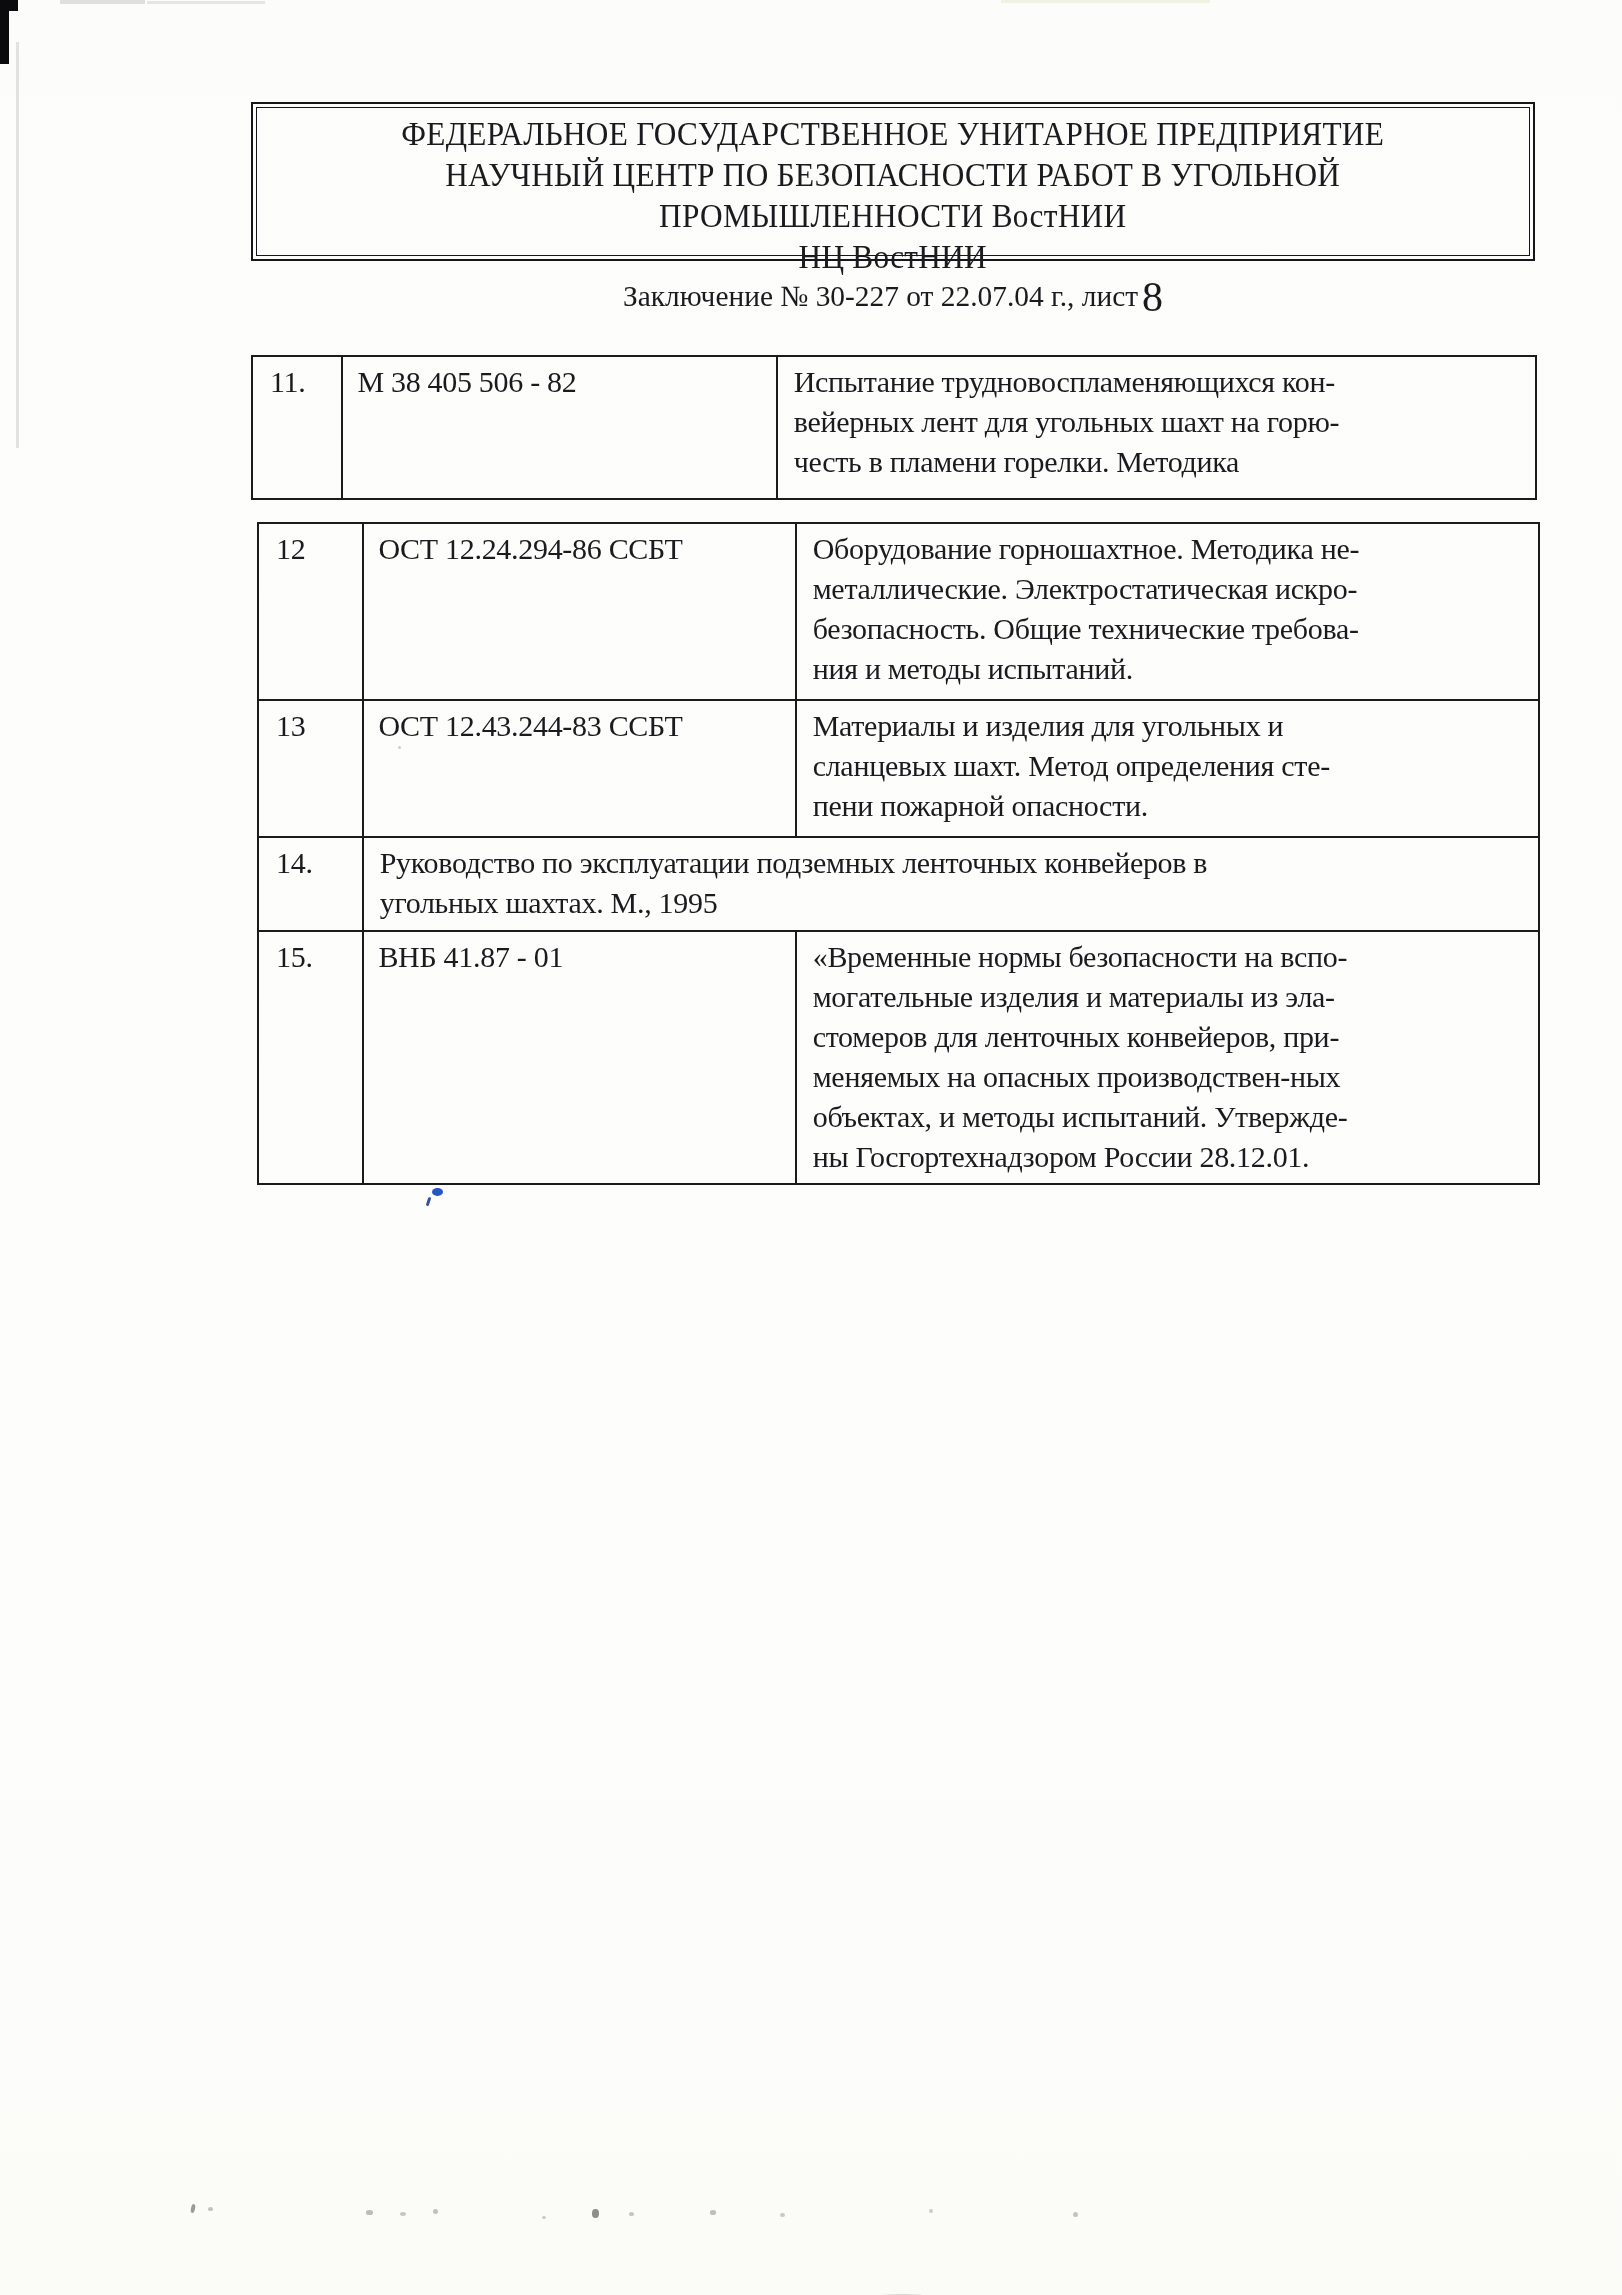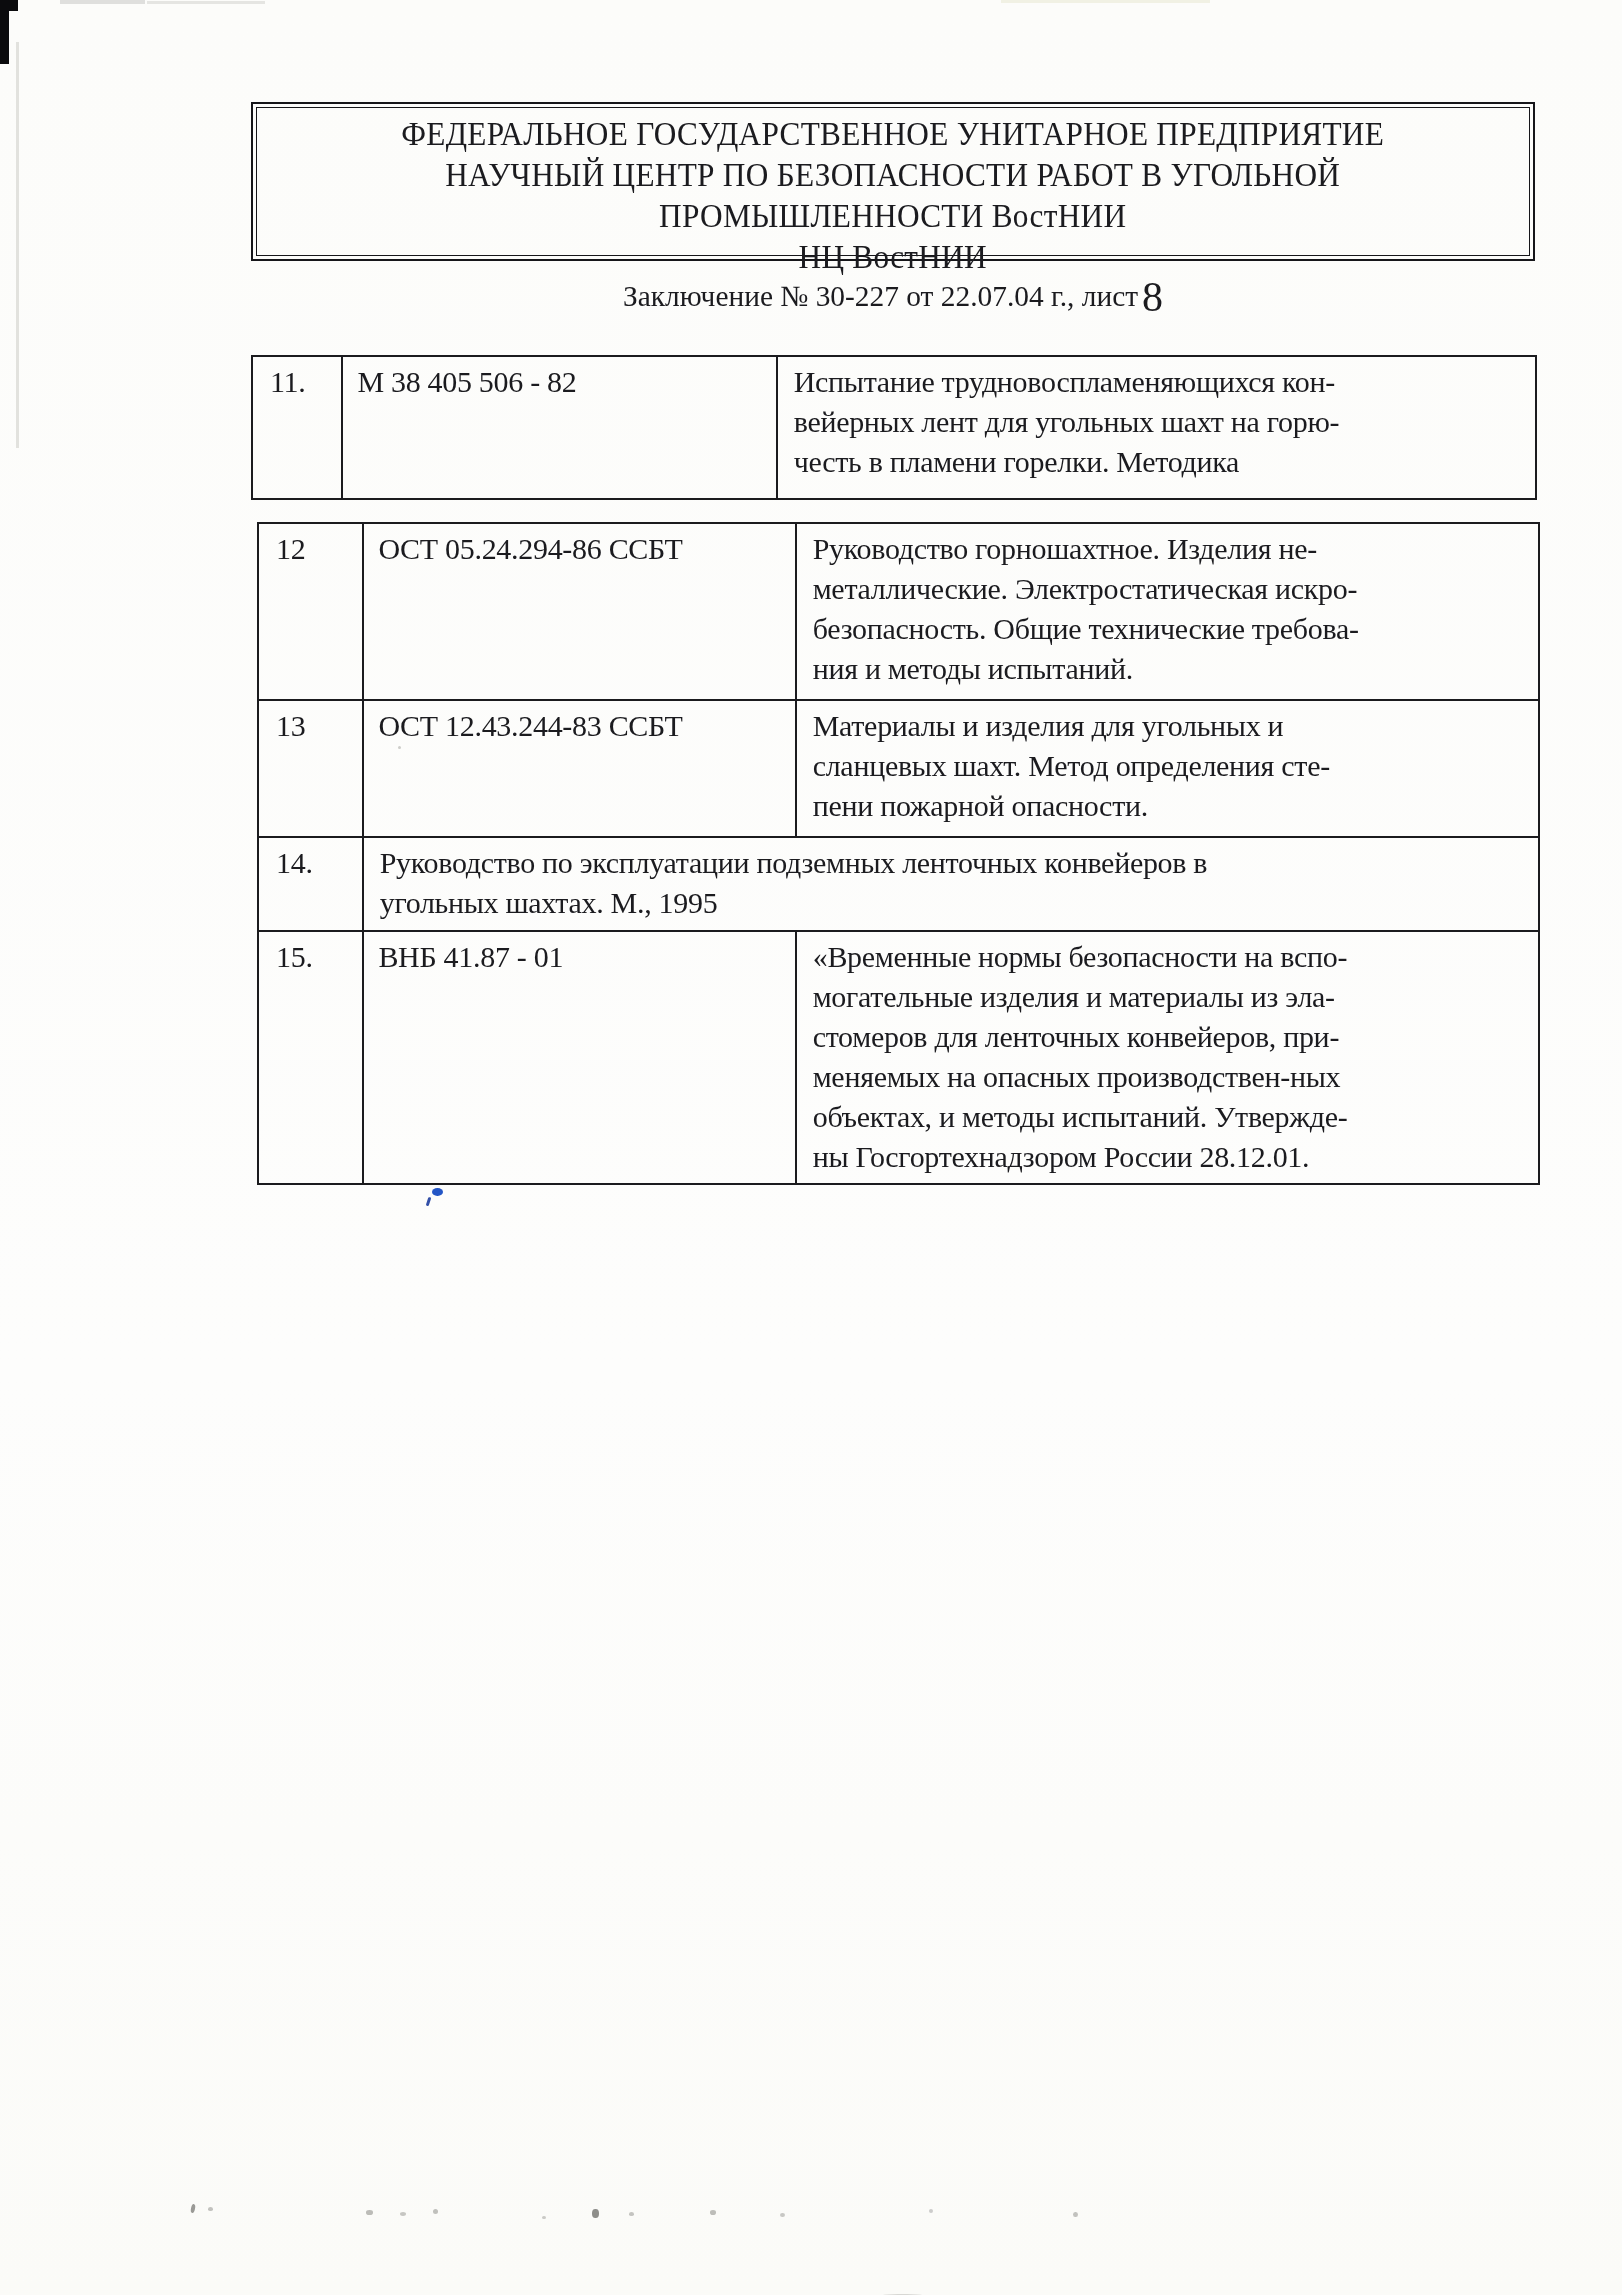--- a/index.html
+++ b/index.html
@@ -118,22 +118,22 @@
 
   <table class="t2">
     <colgroup>
         <col style="width:105px">
         <col style="width:433px">
         <col style="width:743px">
       </colgroup>
     <tbody>
         <tr class="r12">
       <td class="num">12</td>
-      <td class="code">ОСТ 05.24.294-86 ССБТ</td>
-      <td class="desc">Руководство горношахтное. Изделия не-
+      <td class="code">ОСТ 12.24.294-86 ССБТ</td>
+      <td class="desc">Оборудование горношахтное. Методика не-
 металлические. Электростатическая искро-
 безопасность. Общие технические требова-
 ния и методы испытаний.</td>
     </tr>
     <tr class="r13">
       <td class="num">13</td>
       <td class="code">ОСТ 12.43.244-83 ССБТ</td>
       <td class="desc">Материалы и изделия для угольных и
 сланцевых шахт. Метод определения сте-
 пени пожарной опасности.</td>

